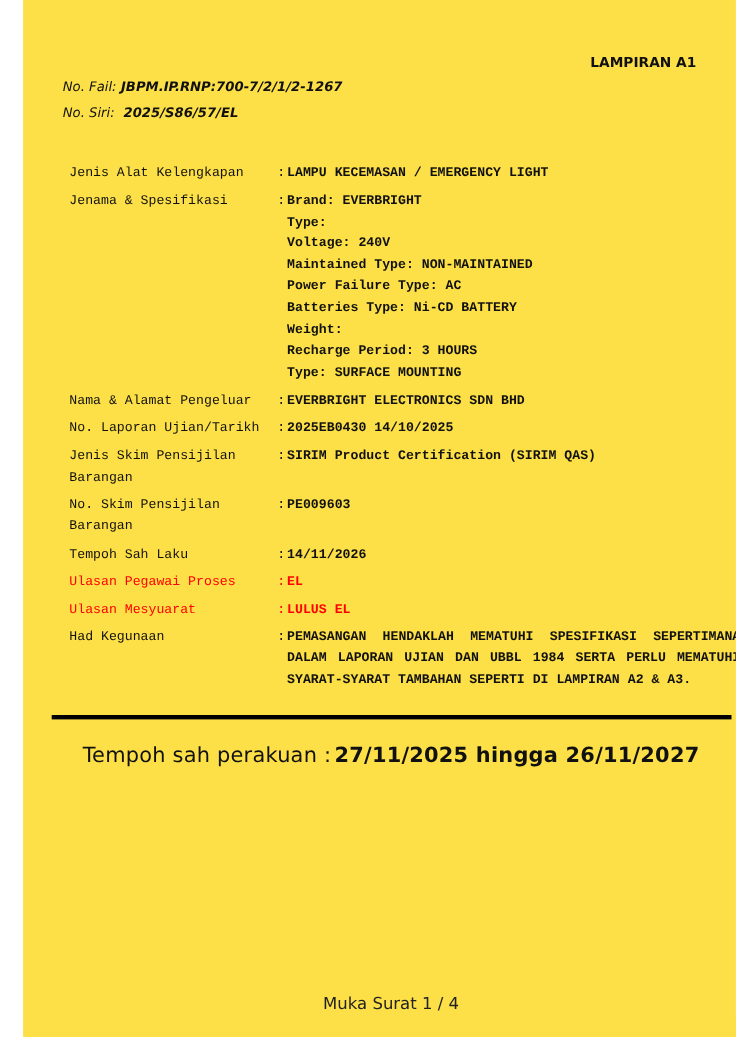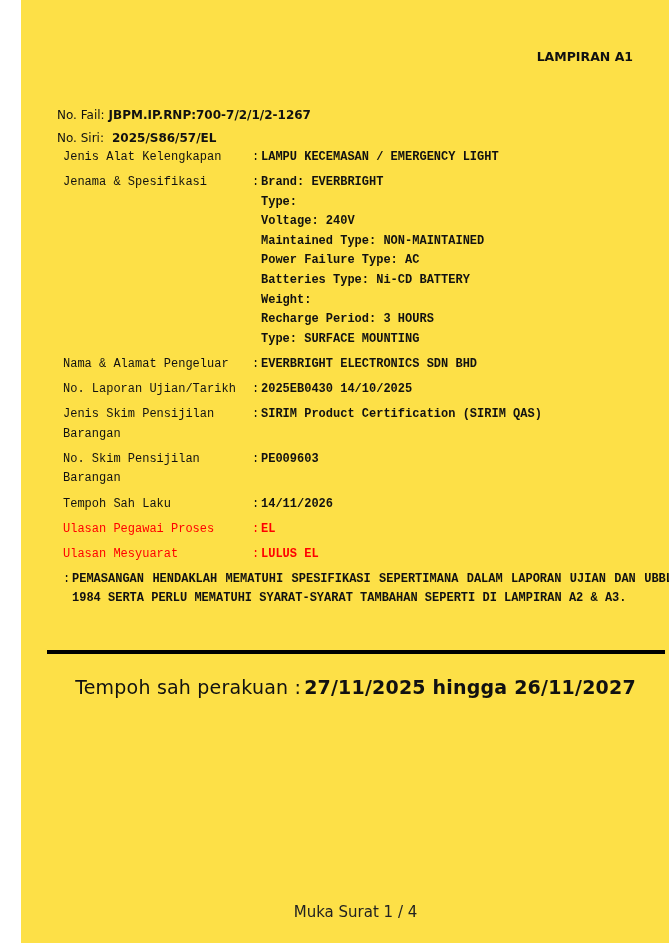--- a/index.html
+++ b/index.html
@@ -13,22 +13,23 @@
     color:#111111;
     overflow:hidden;
     margin-left:21px;
   }
   .bold { font-weight:700; }
   .tag {
     position:absolute; top:49px; right:39px;
     font-size:12.5px; font-weight:700;
   }
   .filing {
-    position:absolute; top:104px; left:36px;
+    position:absolute; top:68px; left:36px;
     line-height:23px;
+    font-style:italic;
   }
   .filing .val { margin-left:4px; }
   .filing .val-siri { margin-left:8px; }
   .fields {
     position:absolute; top:148px; left:42px;
     width:610px;
     font-family:Liberation Mono, monospace;
   }
   .frow {
     display:flex; align-items:flex-start;
@@ -134,20 +135,21 @@
       <div class="fvalue">EL</div>
     </div>
 
     <div class="frow red">
       <div class="flabel">Ulasan Mesyuarat</div>
       <div class="fsep">:</div>
       <div class="fvalue">LULUS EL</div>
     </div>
 
     <div class="frow">
+      <div class="flabel">Had Kegunaan</div>
       <div class="fsep">:</div>
       <div class="fvalue justify">PEMASANGAN HENDAKLAH MEMATUHI SPESIFIKASI SEPERTIMANA DALAM LAPORAN UJIAN DAN UBBL 1984 SERTA PERLU MEMATUHI SYARAT-SYARAT TAMBAHAN SEPERTI DI LAMPIRAN A2 &amp; A3.</div>
     </div>
 
   </div>
 
   <div class="rule"></div>
 
   <div class="validity">
     <span>Tempoh sah perakuan :</span><span class="bold">27/11/2025 hingga 26/11/2027</span>

